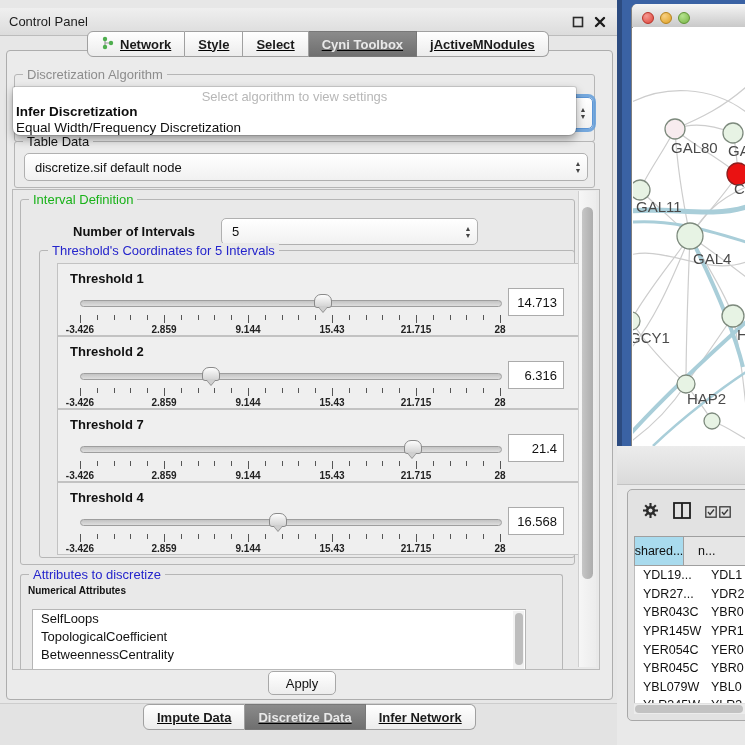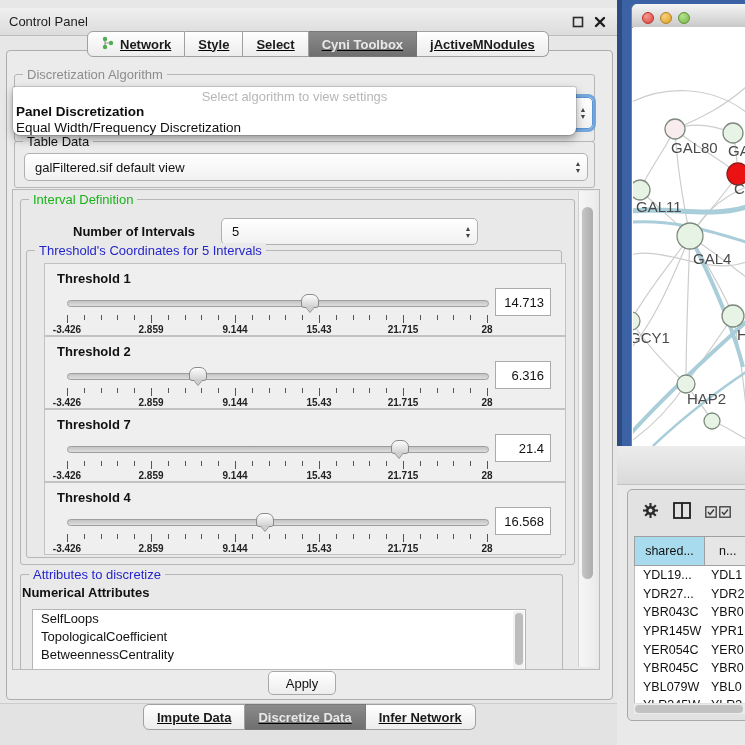--- a/index.html
+++ b/index.html
@@ -105,21 +105,21 @@
   .net-canvas{position:absolute;left:1px;top:23px;width:113px;height:419px;background:#fff;}
 
   .table-panel-bar{left:0;top:446px;width:128px;height:38px;background:linear-gradient(#ececec,#dadada);
     border-bottom:1px solid #c3c3c3;}
   .table-window{left:10px;top:489px;width:130px;height:230px;background:#e2e2e2;
     border:1px solid #a8a8a8;border-radius:5px;}
   .ttoolbar{position:absolute;left:6px;top:8px;width:118px;height:28px;display:flex;align-items:center;gap:14px;padding-left:8px;}
   .thead{position:absolute;left:6px;top:46px;width:130px;height:30px;display:flex;background:#e6e6e6;
     border:1px solid #9f9f9f;border-width:1px 0 1px 1px;box-sizing:border-box;}
   .th{font-size:12.5px;color:#111;display:flex;align-items:center;justify-content:center;box-sizing:border-box;}
-  .th.c1{width:70px;background:#a9dbee;border-right:1px solid #9f9f9f;}
+  .th.c1{width:49px;background:#a9dbee;border-right:1px solid #9f9f9f;}
   .th.c2{flex:1;padding-left:14px;justify-content:flex-start;}
   .tbody{position:absolute;left:6px;top:76px;width:130px;height:137px;background:#fff;overflow:hidden;
     border-left:1px solid #bdbdbd;}
   .tr{display:flex;height:18.6px;align-items:center;}
   .td{font-size:12.5px;color:#111;white-space:nowrap;overflow:hidden;}
   .td.c1{width:70px;padding-left:8px;box-sizing:border-box;}
   .td.c2{flex:1;padding-left:6px;}
   .hscroll{position:absolute;left:6px;top:214px;width:124px;height:10px;background:#ececec;}
   .hthumb{position:absolute;left:1px;top:1px;width:108px;height:8px;border-radius:4px;background:#c2c2c2;}
 
@@ -177,44 +177,44 @@
     <div class="abs group" style="left:14px;top:74px;width:579px;height:66px;">
       <span class="group-label lbl-gray">Discretization Algorithm</span>
       <div class="combo focus" style="position:absolute;left:8px;top:22px;width:568px;height:30px;">
         <span class="val"></span>
         <span class="stepper">▲<br>▼</span>
       </div>
     </div>
 
     <div class="abs popup">
       <div class="popup-placeholder">Select algorithm to view settings</div>
-      <div class="popup-opt b">Panel Discretization</div>
+      <div class="popup-opt b">Infer Discretization</div>
       <div class="popup-opt">Equal Width/Frequency Discretization</div>
     </div>
 
     <div class="abs group" style="left:14px;top:141px;width:579px;height:45px;">
       <span class="group-label" style="color:#111;">Table Data</span>
       <div class="combo" style="position:absolute;left:9px;top:11px;width:562px;height:26px;">
-        <span class="val">galFiltered.sif default view</span>
+        <span class="val">discretize.sif default node</span>
         <span class="stepper">▲<br>▼</span>
       </div>
     </div>
 
     <div class="abs scrollpane">
 
       <div class="abs group" style="left:7px;top:9px;width:553px;height:364px;">
         <span class="group-label lbl-green" style="background:#e9e9e9;">Interval Definition</span>
 
         <span class="abs num-row-label" style="left:52px;top:24px;">Number of Intervals</span>
         <div class="combo" style="position:absolute;left:200px;top:18px;width:255px;height:25px;">
           <span class="val">5</span>
           <span class="stepper">▲<br>▼</span>
         </div>
 
-        <div class="abs group" style="left:5px;top:50px;width:534px;height:306px;">
+        <div class="abs group" style="left:18px;top:50px;width:534px;height:306px;">
           <span class="group-label lbl-blue" style="background:#e9e9e9;">Threshold's Coordinates for 5 Intervals</span>
           <div id="sliders-container">
               <div class="slider-row" style="top: 12px;">
                 <div class="slider-label">Threshold 1</div>
                 <div class="track-zone">
                   <div class="track"></div>
                   <div class="thumb" style="left: 57.7197%;"></div>
                   <div class="tick tall" style="left: 0%;"></div>
                   <div class="tick" style="left: 4%;"></div>
                   <div class="tick" style="left: 8%;"></div>
@@ -369,21 +369,21 @@
                   <span class="tick-label" style="left: 100%;">28</span>
                 </div>
                 <div class="value-box">16.568</div>
               </div>
             </div>
         </div>
       </div>
 
       <div class="abs group" style="left:7px;top:384px;width:541px;height:110px;border-bottom:none;">
         <span class="group-label lbl-blue" style="background:#e9e9e9;">Attributes to discretize</span>
-        <span class="abs" style="left:1px;top:10px;font-size:13px;font-weight:bold;color:#111;">Numerical Attributes</span>
+        <span class="abs" style="left:7px;top:10px;font-size:10px;font-weight:bold;color:#111;">Numerical Attributes</span>
       </div>
       <div class="attr-list">
         <div id="attr-items">
             <div class="attr-item">SelfLoops</div>
             <div class="attr-item">TopologicalCoefficient</div>
             <div class="attr-item">BetweennessCentrality</div>
           </div>
         <div class="list-scroll">
             <div class="list-thumb"></div>
           </div>

